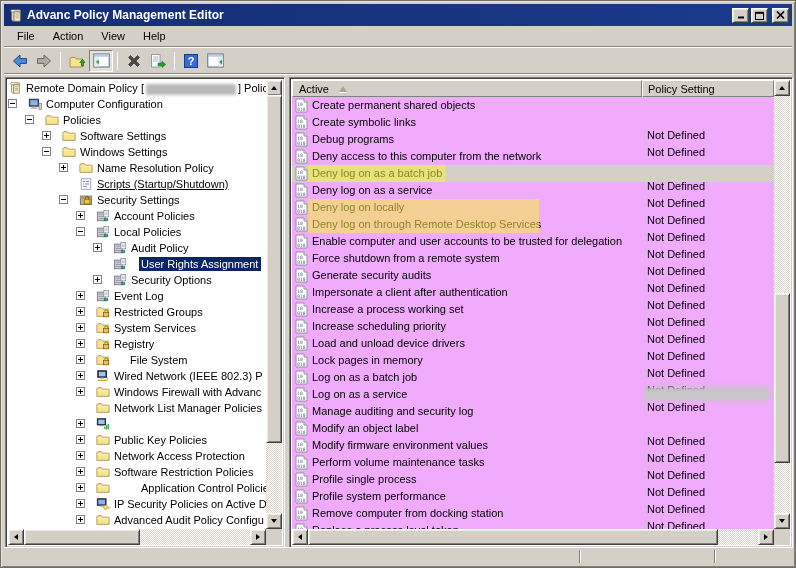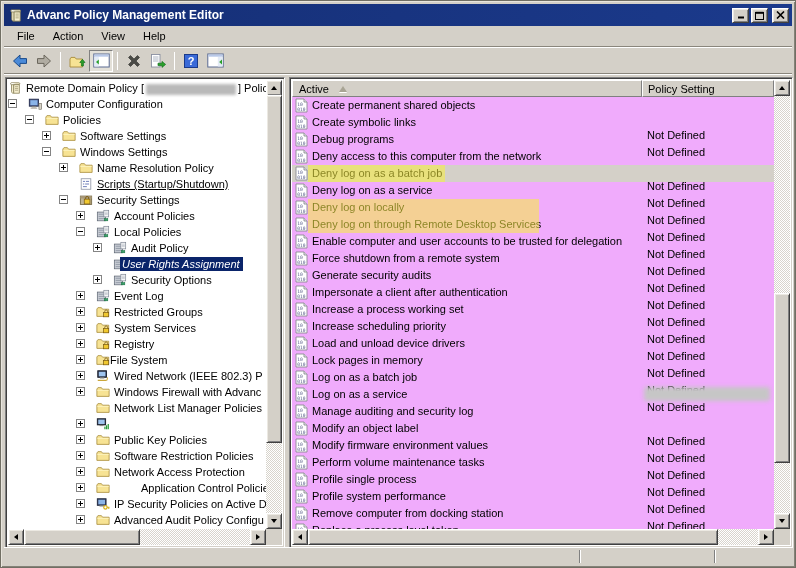--- a/index.html
+++ b/index.html
@@ -374,21 +374,21 @@
                 <line x1="3" y1="11" x2="9.5" y2="11"></line>
               </g>
               <rect x="9" y="1.5" width="5.5" height="7.5" fill="#fff" stroke="#7a8290" stroke-width="0.8"></rect>
               <g stroke="#a0a8b4" stroke-width="0.7">
                 <line x1="10" y1="3.5" x2="13.5" y2="3.5"></line>
                 <line x1="10" y1="5" x2="13.5" y2="5"></line>
                 <line x1="10" y1="6.5" x2="13.5" y2="6.5"></line>
               </g>
               <rect x="9.5" y="11" width="4" height="2.5" fill="#3aa06a" stroke="#1a7040" stroke-width="0.6"></rect>
             </svg></span>
-          <span class="tlabel sel" style="left: 112px; font-style: italic;">User Rights Assignment</span>
+          <span class="tlabel sel" style="left: 131px;">User Rights Assignment</span>
         </div>
         <div class="trow">
           <span class="expander" style="left: 85px;"><svg width="9" height="9">
               <rect x="0.5" y="0.5" width="8" height="8" fill="#fff" stroke="#848484"></rect>
               <line x1="2" y1="4.5" x2="7" y2="4.5" stroke="#000"></line>
               <line x1="4.5" y1="2" x2="4.5" y2="7" stroke="#000"></line>
             </svg></span>
           <span class="ticon" style="left: 105px;"><svg width="14" height="14" viewBox="0 0 16 16">
               <rect x="1.5" y="3.5" width="9.5" height="10" fill="#c8ccd4" stroke="#5a6270" stroke-width="0.8"></rect>
               <g stroke="#8a92a0" stroke-width="0.9">
@@ -472,21 +472,21 @@
           <span class="expander" style="left: 68px;"><svg width="9" height="9">
               <rect x="0.5" y="0.5" width="8" height="8" fill="#fff" stroke="#848484"></rect>
               <line x1="2" y1="4.5" x2="7" y2="4.5" stroke="#000"></line>
               <line x1="4.5" y1="2" x2="4.5" y2="7" stroke="#000"></line>
             </svg></span>
           <span class="ticon" style="left: 88px;"><svg width="14" height="14" viewBox="0 0 16 16">
               <path d="M1 13V4.6L2.2 3h4l1.3 1.8H14.5V13z" fill="#f7e394" stroke="#a78b3a" stroke-width="0.9"></path>
               <rect x="8.5" y="8.5" width="6" height="5" fill="#f0c830" stroke="#7a5a10" stroke-width="0.8"></rect>
               <path d="M10 8.5V7.2a1.6 1.6 0 0 1 3.2 0v1.3" fill="none" stroke="#7a5a10" stroke-width="0.9"></path>
             </svg></span>
-          <span class="tlabel" style="left: 100px; text-align: center;">File System</span>
+          <span class="tlabel" style="left: 120px; text-align: center;">File System</span>
         </div>
         <div class="trow">
           <span class="expander" style="left: 68px;"><svg width="9" height="9">
               <rect x="0.5" y="0.5" width="8" height="8" fill="#fff" stroke="#848484"></rect>
               <line x1="2" y1="4.5" x2="7" y2="4.5" stroke="#000"></line>
               <line x1="4.5" y1="2" x2="4.5" y2="7" stroke="#000"></line>
             </svg></span>
           <span class="ticon" style="left: 88px;"><svg width="14" height="14" viewBox="0 0 16 16">
               <rect x="2" y="2" width="10" height="7.5" fill="#30384c" stroke="#141a28"></rect>
               <rect x="3.2" y="3.2" width="7.6" height="5.1" fill="#9ec4ee"></rect>
@@ -546,33 +546,33 @@
         <div class="trow">
           <span class="expander" style="left: 68px;"><svg width="9" height="9">
               <rect x="0.5" y="0.5" width="8" height="8" fill="#fff" stroke="#848484"></rect>
               <line x1="2" y1="4.5" x2="7" y2="4.5" stroke="#000"></line>
               <line x1="4.5" y1="2" x2="4.5" y2="7" stroke="#000"></line>
             </svg></span>
           <span class="ticon" style="left: 88px;"><svg width="14" height="14" viewBox="0 0 16 16">
               <path d="M1 13V4.6L2.2 3h4l1.3 1.8H15V13z" fill="#f7e394" stroke="#a78b3a" stroke-width="0.9"></path>
               <path d="M1.5 6.2h13" stroke="#fdf3c0" stroke-width="1"></path>
             </svg></span>
+          <span class="tlabel" style="left: 104px;">Network Access Protection</span>
+        </div>
+        <div class="trow">
+          <span class="expander" style="left: 68px;"><svg width="9" height="9">
+              <rect x="0.5" y="0.5" width="8" height="8" fill="#fff" stroke="#848484"></rect>
+              <line x1="2" y1="4.5" x2="7" y2="4.5" stroke="#000"></line>
+              <line x1="4.5" y1="2" x2="4.5" y2="7" stroke="#000"></line>
+            </svg></span>
+          <span class="ticon" style="left: 88px;"><svg width="14" height="14" viewBox="0 0 16 16">
+              <path d="M1 13V4.6L2.2 3h4l1.3 1.8H15V13z" fill="#f7e394" stroke="#a78b3a" stroke-width="0.9"></path>
+              <path d="M1.5 6.2h13" stroke="#fdf3c0" stroke-width="1"></path>
+            </svg></span>
           <span class="tlabel" style="left: 104px;">Software Restriction Policies</span>
-        </div>
-        <div class="trow">
-          <span class="expander" style="left: 68px;"><svg width="9" height="9">
-              <rect x="0.5" y="0.5" width="8" height="8" fill="#fff" stroke="#848484"></rect>
-              <line x1="2" y1="4.5" x2="7" y2="4.5" stroke="#000"></line>
-              <line x1="4.5" y1="2" x2="4.5" y2="7" stroke="#000"></line>
-            </svg></span>
-          <span class="ticon" style="left: 88px;"><svg width="14" height="14" viewBox="0 0 16 16">
-              <path d="M1 13V4.6L2.2 3h4l1.3 1.8H15V13z" fill="#f7e394" stroke="#a78b3a" stroke-width="0.9"></path>
-              <path d="M1.5 6.2h13" stroke="#fdf3c0" stroke-width="1"></path>
-            </svg></span>
-          <span class="tlabel" style="left: 104px;">Network Access Protection</span>
         </div>
         <div class="trow">
           <span class="expander" style="left: 68px;"><svg width="9" height="9">
               <rect x="0.5" y="0.5" width="8" height="8" fill="#fff" stroke="#848484"></rect>
               <line x1="2" y1="4.5" x2="7" y2="4.5" stroke="#000"></line>
               <line x1="4.5" y1="2" x2="4.5" y2="7" stroke="#000"></line>
             </svg></span>
           <span class="ticon" style="left: 88px;"><svg width="14" height="14" viewBox="0 0 16 16">
               <path d="M1 13V4.6L2.2 3h4l1.3 1.8H15V13z" fill="#f7e394" stroke="#a78b3a" stroke-width="0.9"></path>
               <path d="M1.5 6.2h13" stroke="#fdf3c0" stroke-width="1"></path>

